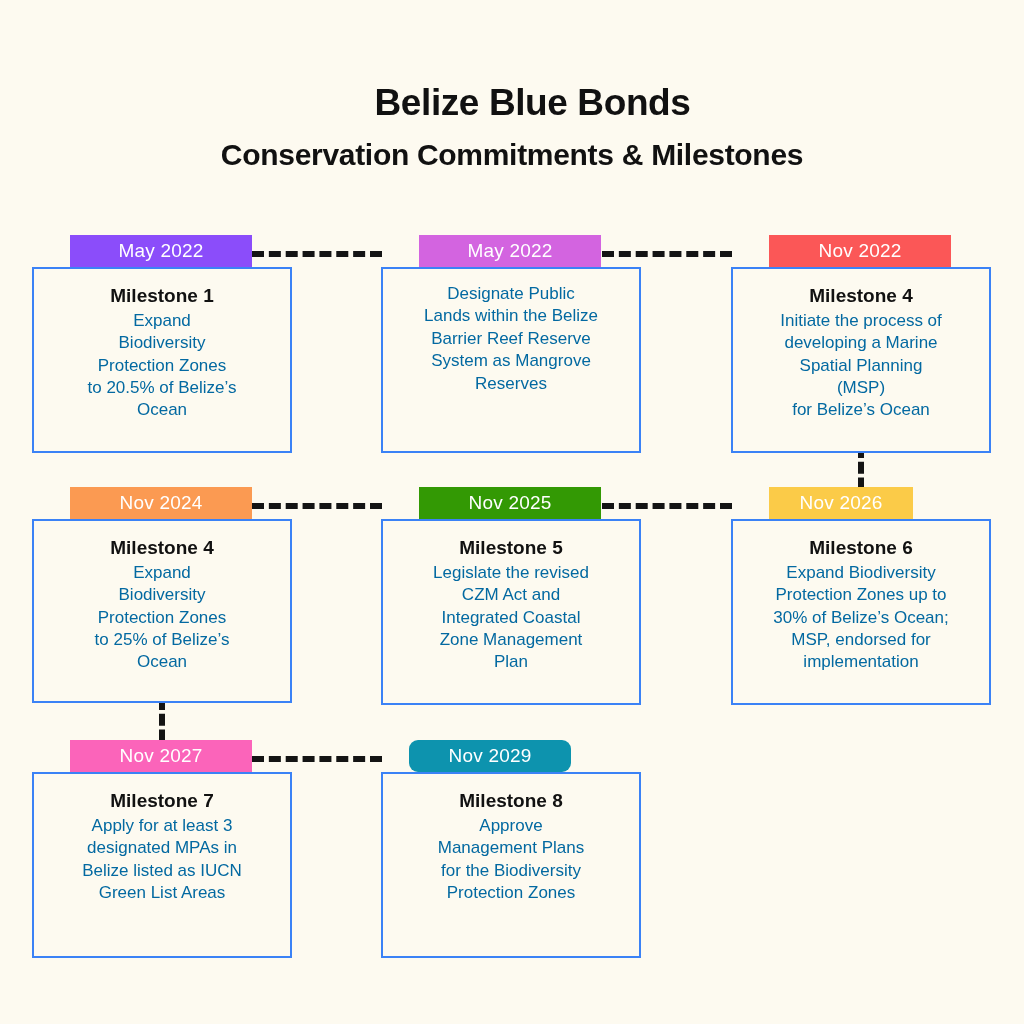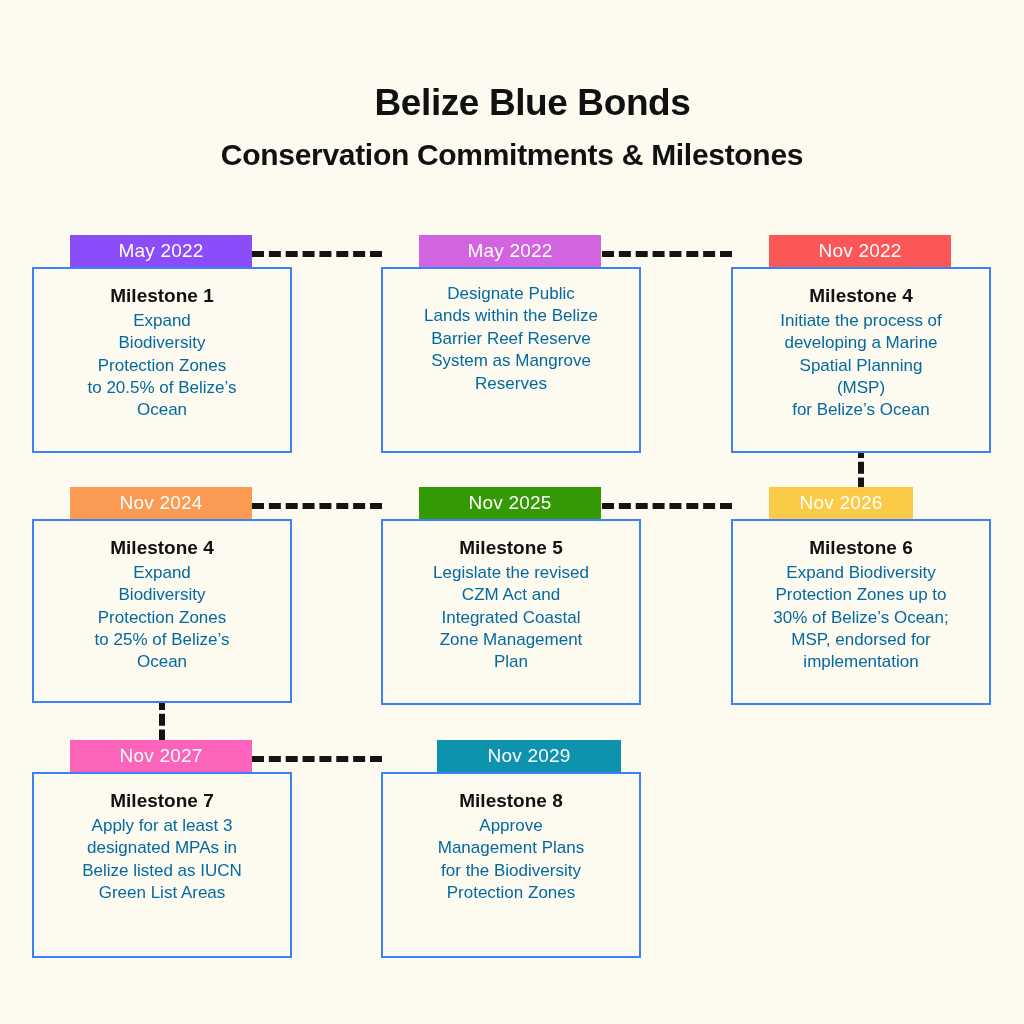--- a/index.html
+++ b/index.html
@@ -213,21 +213,21 @@
     <div class="card" style="width:260px; height:186px;">
       <div class="card-title">Milestone 7</div>
       <div class="card-body">Apply for at least 3
 designated MPAs in
 Belize listed as IUCN
 Green List Areas</div>
     </div>
   </div>
 
   <div class="node" style="left:381px; top:740px; width:260px;">
-    <div class="chip" style="left:56px; width:184px; background:#0D93AE;">
+    <div class="chip" style="left:28px; width:162px; background:#0D93AE;border-radius:9px;">
       <span>Nov 2029</span>
     </div>
     <div class="card" style="width:260px; height:186px;">
       <div class="card-title">Milestone 8</div>
       <div class="card-body">Approve
 Management Plans
 for the Biodiversity
 Protection Zones</div>
     </div>
   </div>

